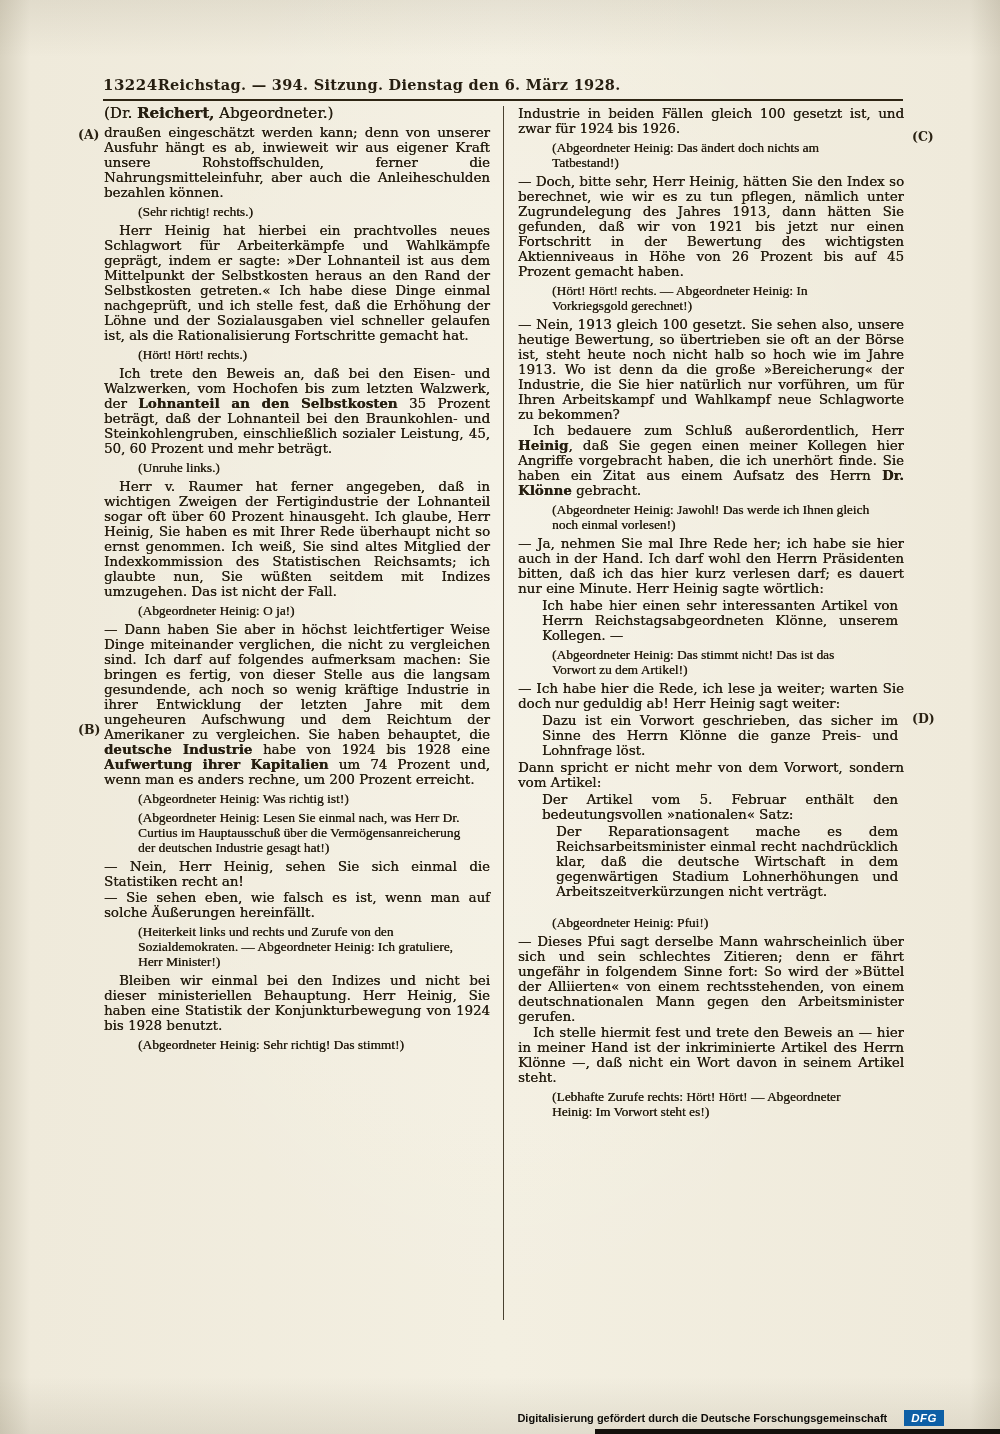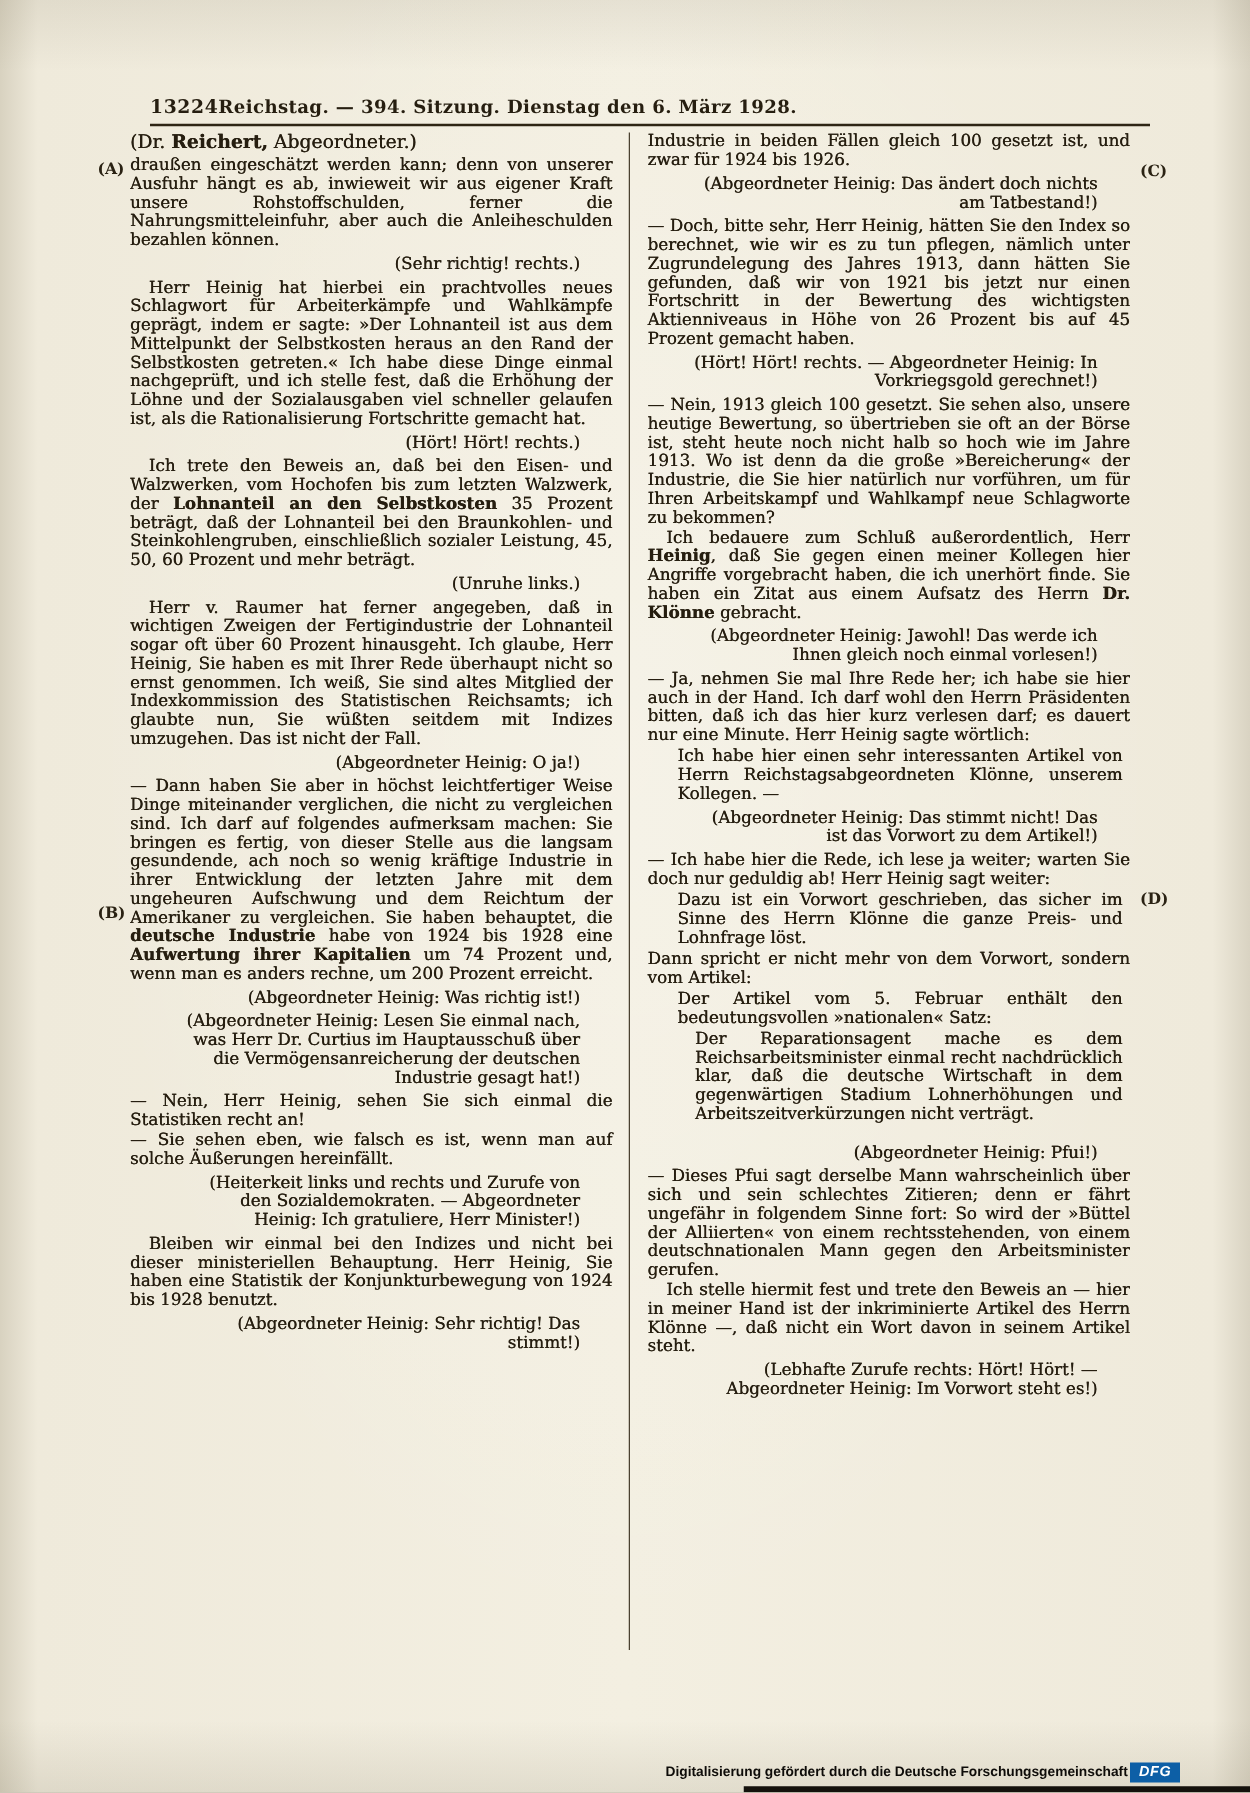--- a/index.html
+++ b/index.html
@@ -11,21 +11,21 @@
     font-family:"DejaVu Serif","Liberation Serif",serif;
     color:#261e10;
     overflow:hidden;
   }
   .page::before{
     content:"";position:absolute;inset:0;pointer-events:none;
     background:radial-gradient(ellipse at 50% 42%,rgba(255,255,255,.22),rgba(0,0,0,0) 62%),
                linear-gradient(180deg,rgba(100,90,65,.10),rgba(0,0,0,0) 4%,rgba(0,0,0,0) 96%,rgba(100,90,65,.12));
   }
   .page-header{
-    position:absolute;left:120px;top:76px;width:800px;
+    position:absolute;left:103px;top:76px;width:800px;
     display:flex;align-items:baseline;
     border-bottom:2px solid #2e2514;padding-bottom:5px;
   }
   .page-number{font-size:15px;font-weight:bold;letter-spacing:.5px;}
   .header-title{flex:1;text-align:left;font-size:14.5px;font-weight:bold;letter-spacing:.3px;padding-right:60px;}
   .columns{
     position:absolute;left:104px;top:106px;width:800px;height:1214px;
     display:flex;
   }
   .col{
@@ -33,34 +33,34 @@
     font-size:13.4px;line-height:15px;text-align:justify;
     text-shadow:.25px 0 0 currentColor; 
   }
   .col-left{padding-right:13px;}
   .col-right{padding-left:14px;}
   .col-divider{width:1px;background:#4a4130;}
   .blk{margin:0 0 1px 0;}
   .p{text-indent:15px;}
   .noindent{text-indent:0;}
   .speaker{text-indent:0;font-size:15px;margin:0 0 4px 0;}
-  .stage{margin:4px 26px 4px 34px;text-align:right;text-indent:0;}
+  .stage{margin:4px 26px 4px 34px;text-align:left;text-indent:0;font-family:Liberation Serif, serif;}
   .quote{margin:2px 6px 2px 24px;text-indent:0;}
   .quote2{margin:2px 6px 16px 38px;text-indent:0;}
   .bold,.b{font-weight:bold;}
   .margin-letter{
     position:absolute;font-size:12.5px;font-weight:bold;color:#2a2213;
   }
   .ml-a{left:78px;top:127px;}
   .ml-b{left:78px;top:722px;}
   .ml-c{left:912px;top:129px;}
   .ml-d{left:912px;top:711px;}
   .footer{
     position:absolute;right:56px;bottom:8px;
-    display:flex;align-items:center;gap:2px;
+    display:flex;align-items:center;gap:17px;
     font-family:"Liberation Sans","DejaVu Sans",sans-serif;
   }
   .footer-text{font-size:11px;font-weight:bold;color:#0e0c09;}
   .dfg-logo{
     background:#0d5fa6;color:#ffffff;font-weight:bold;font-style:italic;
     font-size:11.5px;padding:2px 7px;letter-spacing:.5px;text-align:right;
   }
   .bottom-bar{
     position:absolute;bottom:0;right:0;width:405px;height:5px;background:#14110c;
   }

